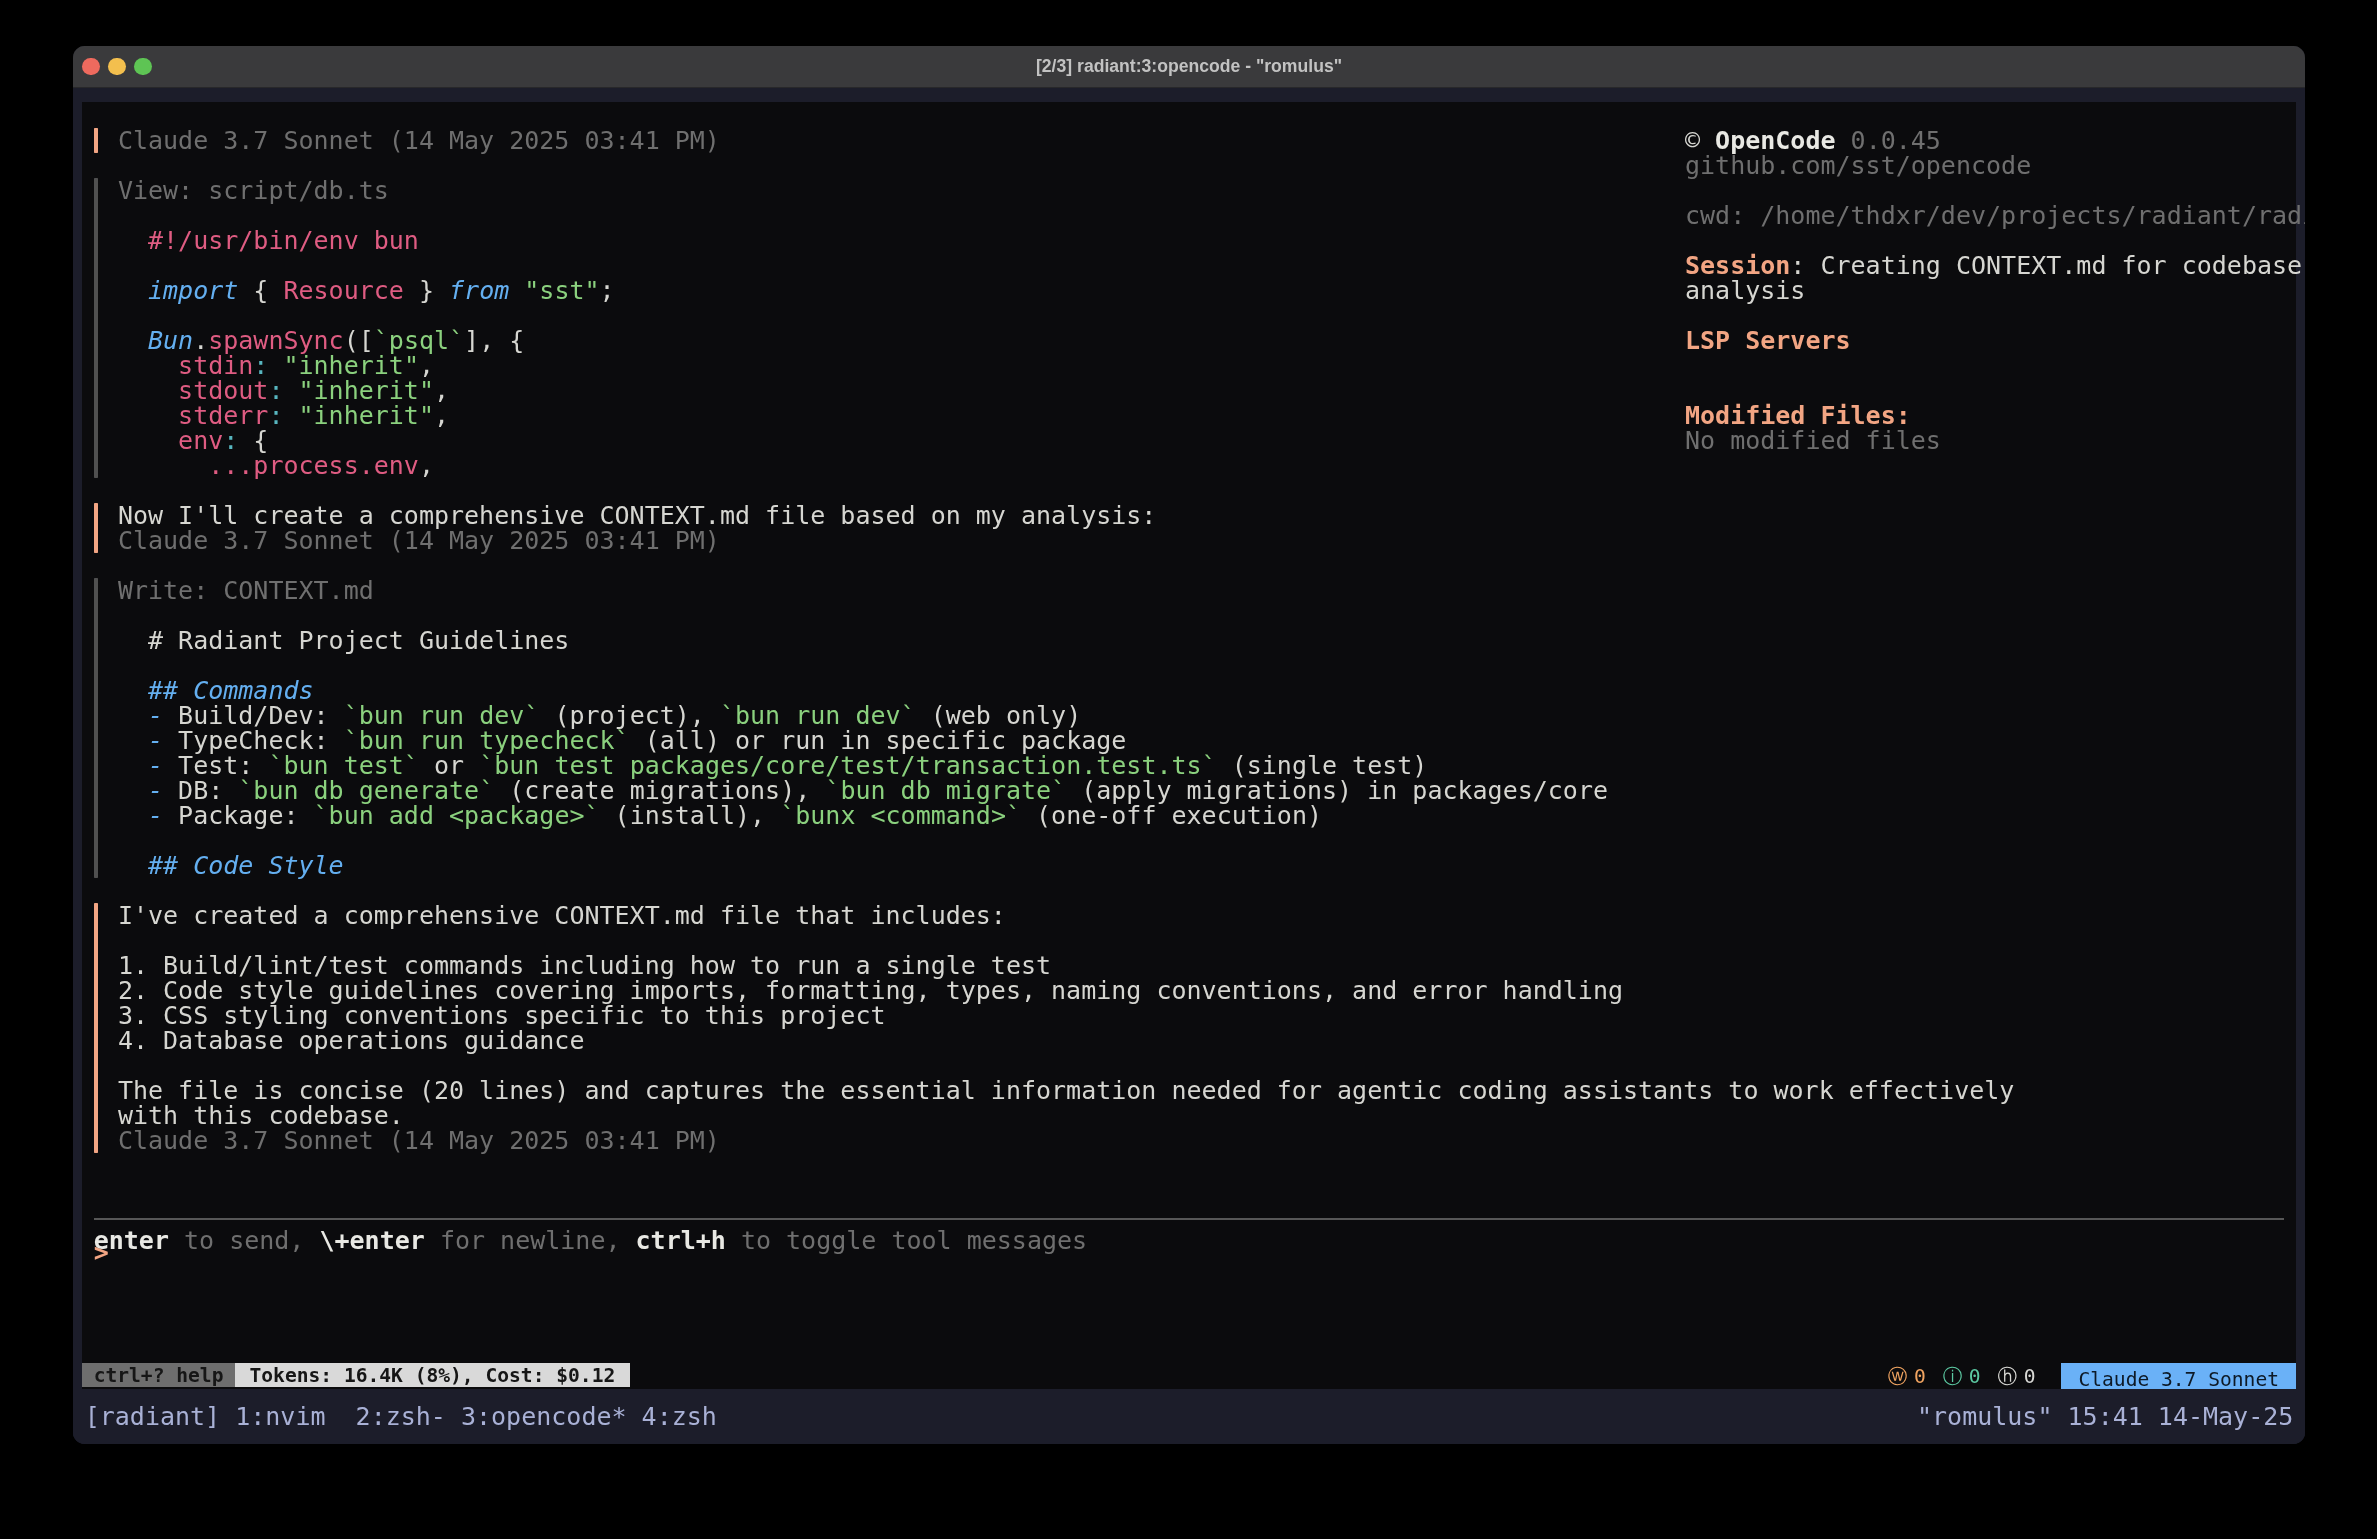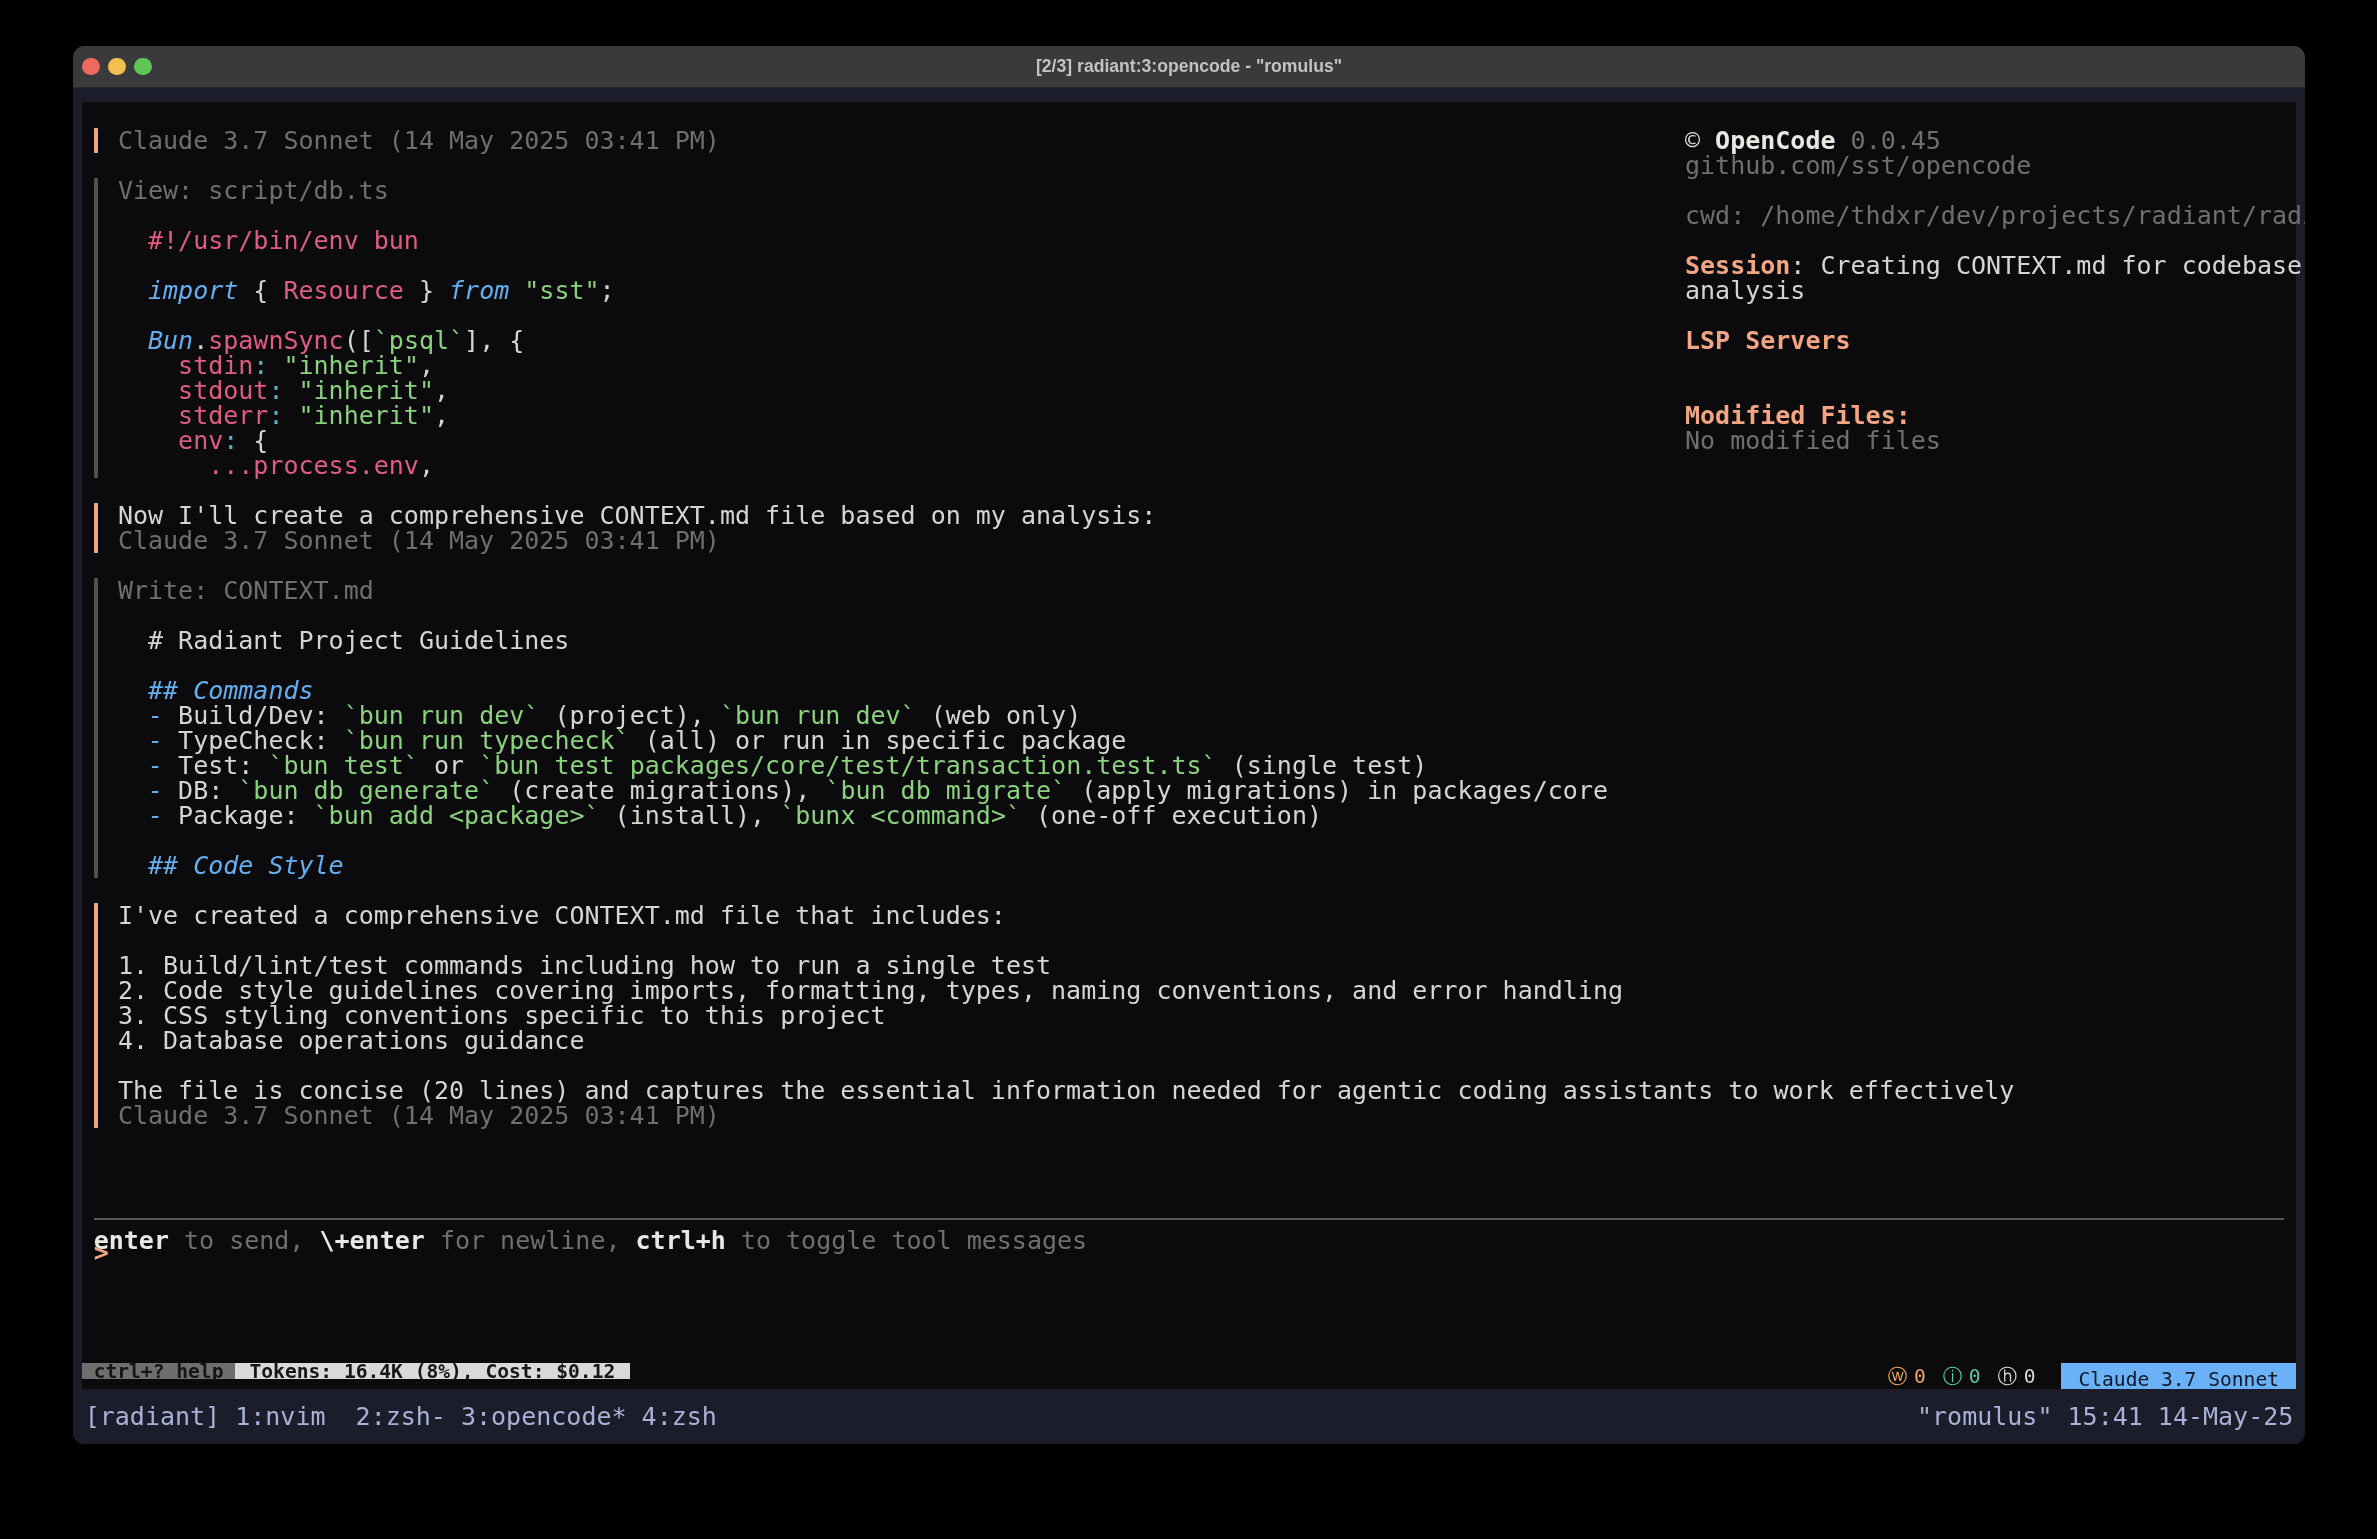--- a/index.html
+++ b/index.html
@@ -40,21 +40,21 @@
   
   .sidebar{position:absolute;left:1603px;top:26px;width:548px;}
   
   .hint{position:absolute;left:11.7px;top:1126px;}
   .divider{position:absolute;left:11.7px;right:11.7px;top:1116px;height:2.6px;background:#575757;}
   .prompt-line{position:absolute;left:11.7px;top:1138px;}
   .prompt-line .line{color:var(--accent-orange);font-weight:bold;}
   
   .statusbar{position:absolute;left:0;right:0;bottom:0;height:26px;display:flex;align-items:stretch;
     font-size:19.6px;}
-  .seg{display:flex;align-items:center;height:16px;white-space:pre;}
+  .seg{display:flex;align-items:center;height:24px;white-space:pre;}
   .seg-help{background:var(--status-help-bg);color:var(--status-dark-text);font-weight:bold;padding:0 11.7px;}
   .seg-tokens{background:var(--status-tokens-bg);color:var(--status-dark-text);font-weight:bold;padding:0 14.4px;}
   .spacer{flex:1;}
   .diags{display:flex;align-items:center;gap:17px;margin-right:26px;}
   .diag{display:flex;align-items:center;gap:6.5px;white-space:pre;}
   .seg-model{background:var(--model-bg);color:var(--model-text);padding:16px 17px;}
   
   .tmuxbar{position:absolute;left:0;right:0;bottom:0;height:55px;background:var(--terminal-bg);
     display:flex;justify-content:space-between;align-items:center;padding:0 11.7px;}
   .tmuxbar .line{color:var(--tmux-text);}
@@ -129,20 +129,21 @@
               <div class="bar orange"></div>
               <div>
                 <div class="line"><span class="tk-w">I've created a comprehensive CONTEXT.md file that includes:</span></div>
                 <div class="line">&nbsp;</div>
                 <div class="line"><span class="tk-w">1. Build/lint/test commands including how to run a single test</span></div>
                 <div class="line"><span class="tk-w">2. Code style guidelines covering imports, formatting, types, naming conventions, and error handling</span></div>
                 <div class="line"><span class="tk-w">3. CSS styling conventions specific to this project</span></div>
                 <div class="line"><span class="tk-w">4. Database operations guidance</span></div>
                 <div class="line">&nbsp;</div>
                 <div class="line"><span class="tk-w">The file is concise (20 lines) and captures the essential information needed for agentic coding assistants to work effectively</span></div>
+                <div class="line"><span class="tk-w">with this codebase.</span></div>
                 <div class="line"><span class="tk-m">Claude 3.7 Sonnet (14 May 2025 03:41 PM)</span></div>
               </div>
             </div>
           </div>
 
         <div class="sidebar">
           <div>
               <div class="line"><span class="tk-w">© </span><span class="tk-wb">OpenCode</span><span class="tk-m"> 0.0.45</span></div>
               <div class="line"><span class="tk-m">github.com/sst/opencode</span></div>
               <div class="line">&nbsp;</div>

